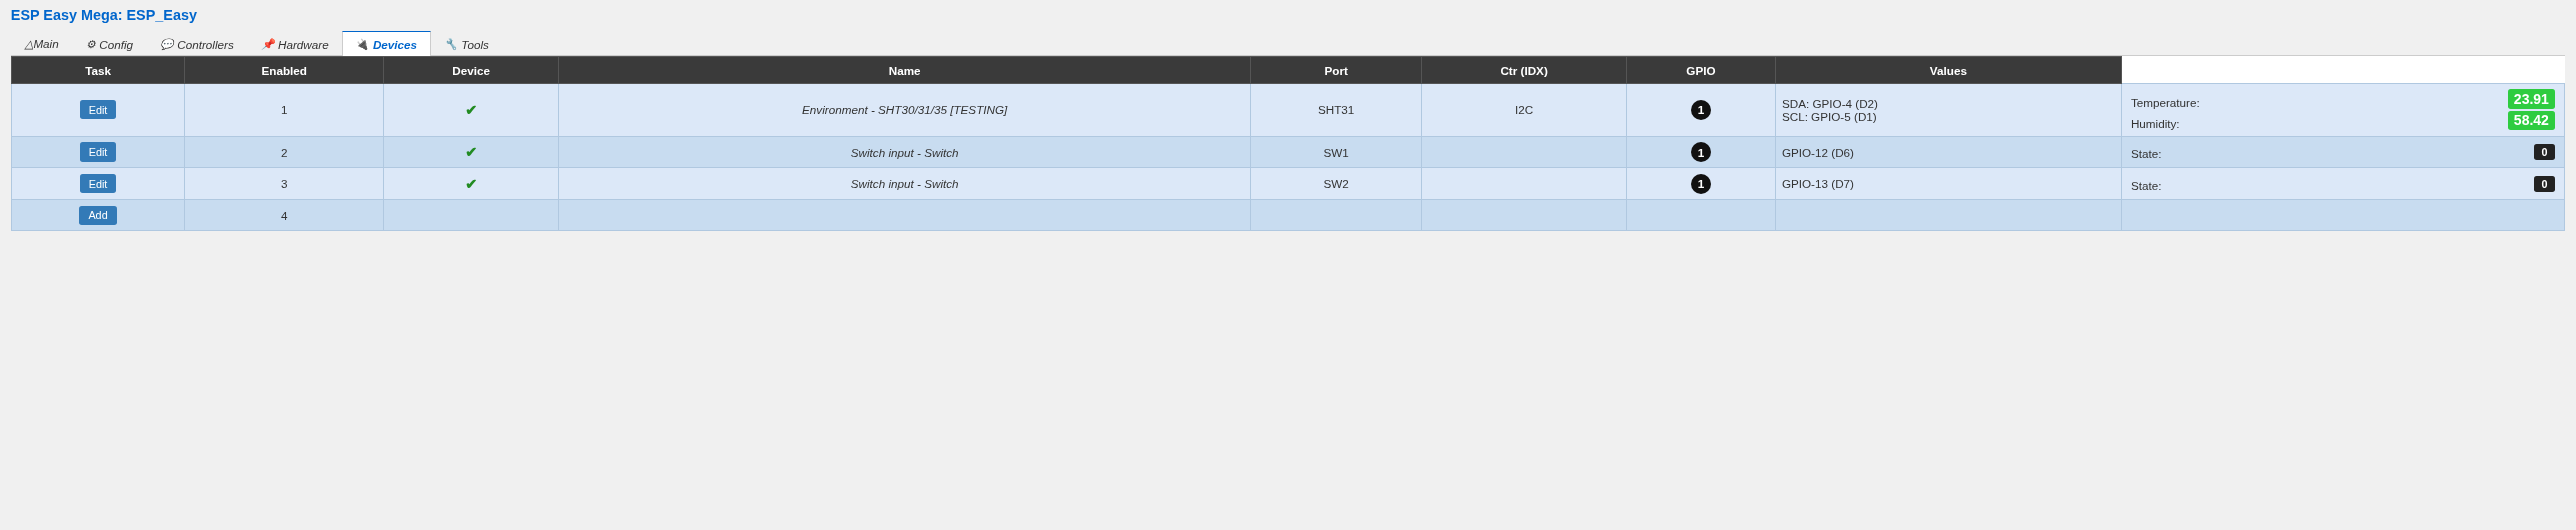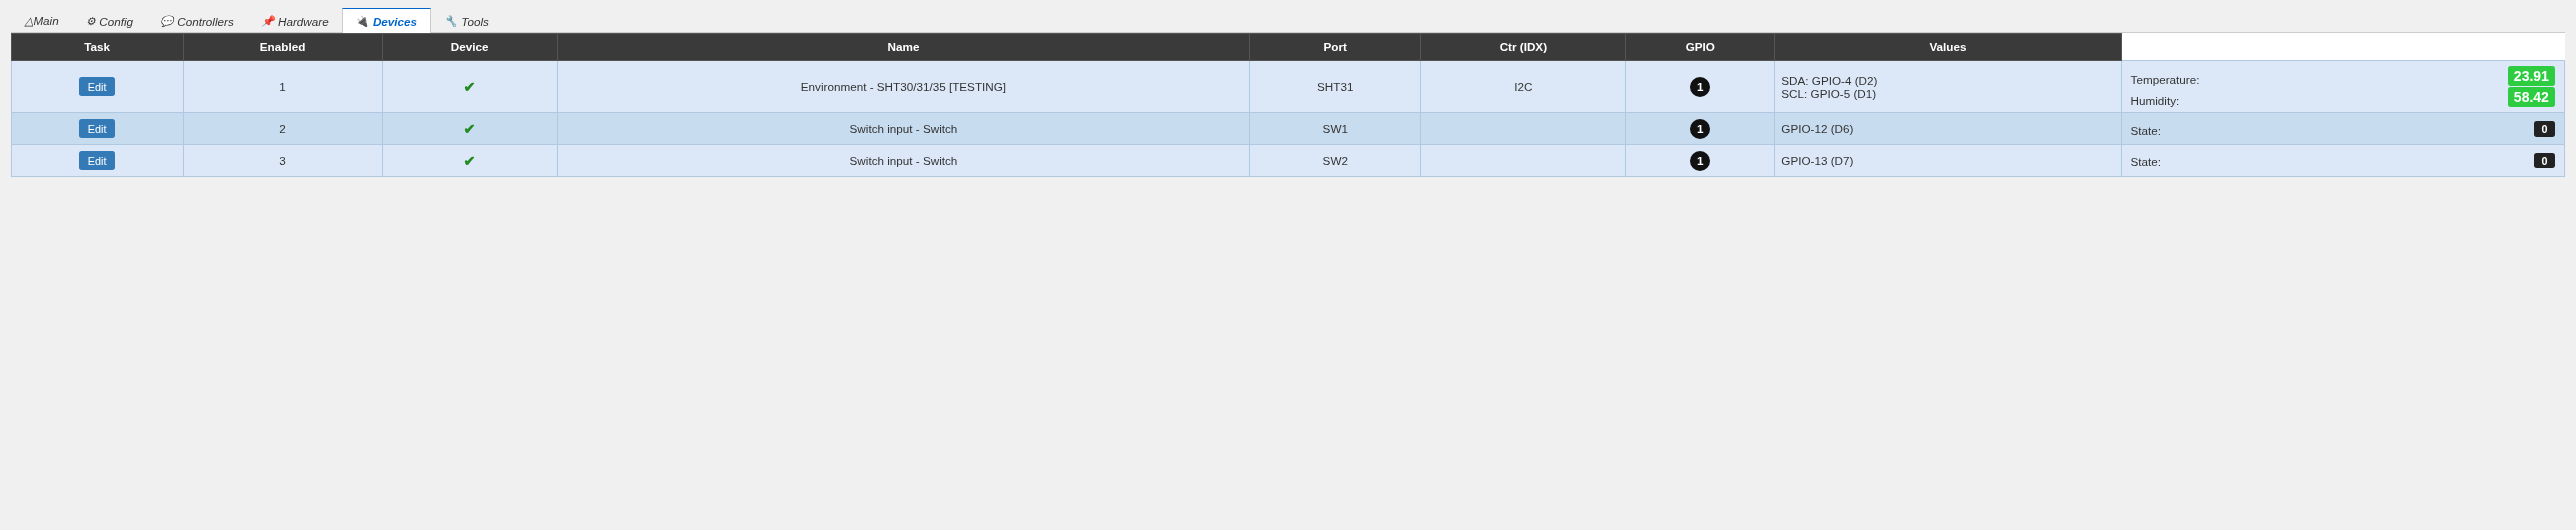--- a/index.html
+++ b/index.html
@@ -153,26 +153,28 @@
     }
     .value-label {
       min-width: 72px;
     }
     .gpio-cell {
       text-align: left;
       padding-left: 6px;
     }
     td.device-cell {
       text-align: center;
+      font-style: italic;
     }
   </style>
 </head>
 <body>
 
 <div class="page-wrapper">
+  <div class="app-title">ESP Easy Mega: ESP_Easy</div>
 
   <nav class="nav-bar">
 
   <a class="nav-item" href="#">
         <span>△Main</span>
       </a>
       <a class="nav-item" href="#">
         <span class="nav-icon">⚙</span>
         <span>Config</span>
       </a>
@@ -253,16 +255,27 @@
           <td></td>
           <td><span class="circle-icon">1</span></td>
           <td class="gpio-cell"><span>GPIO-13 (D7)</span></td>
           <td class="values-cell">
             <div class="value-row">
               <span class="value-label">State:</span>
               <span class="value-badge-dark">0</span>
             </div>
           </td>
         </tr>
+        <tr>
+          <td><button class="btn-add">Add</button></td>
+          <td>4</td>
+          <td></td>
+          <td class="device-cell"></td>
+          <td></td>
+          <td></td>
+          <td></td>
+          <td class="gpio-cell"></td>
+          <td class="values-cell"></td>
+        </tr>
       </tbody>
   </table>
 </div>
 
 
 </body></html>

